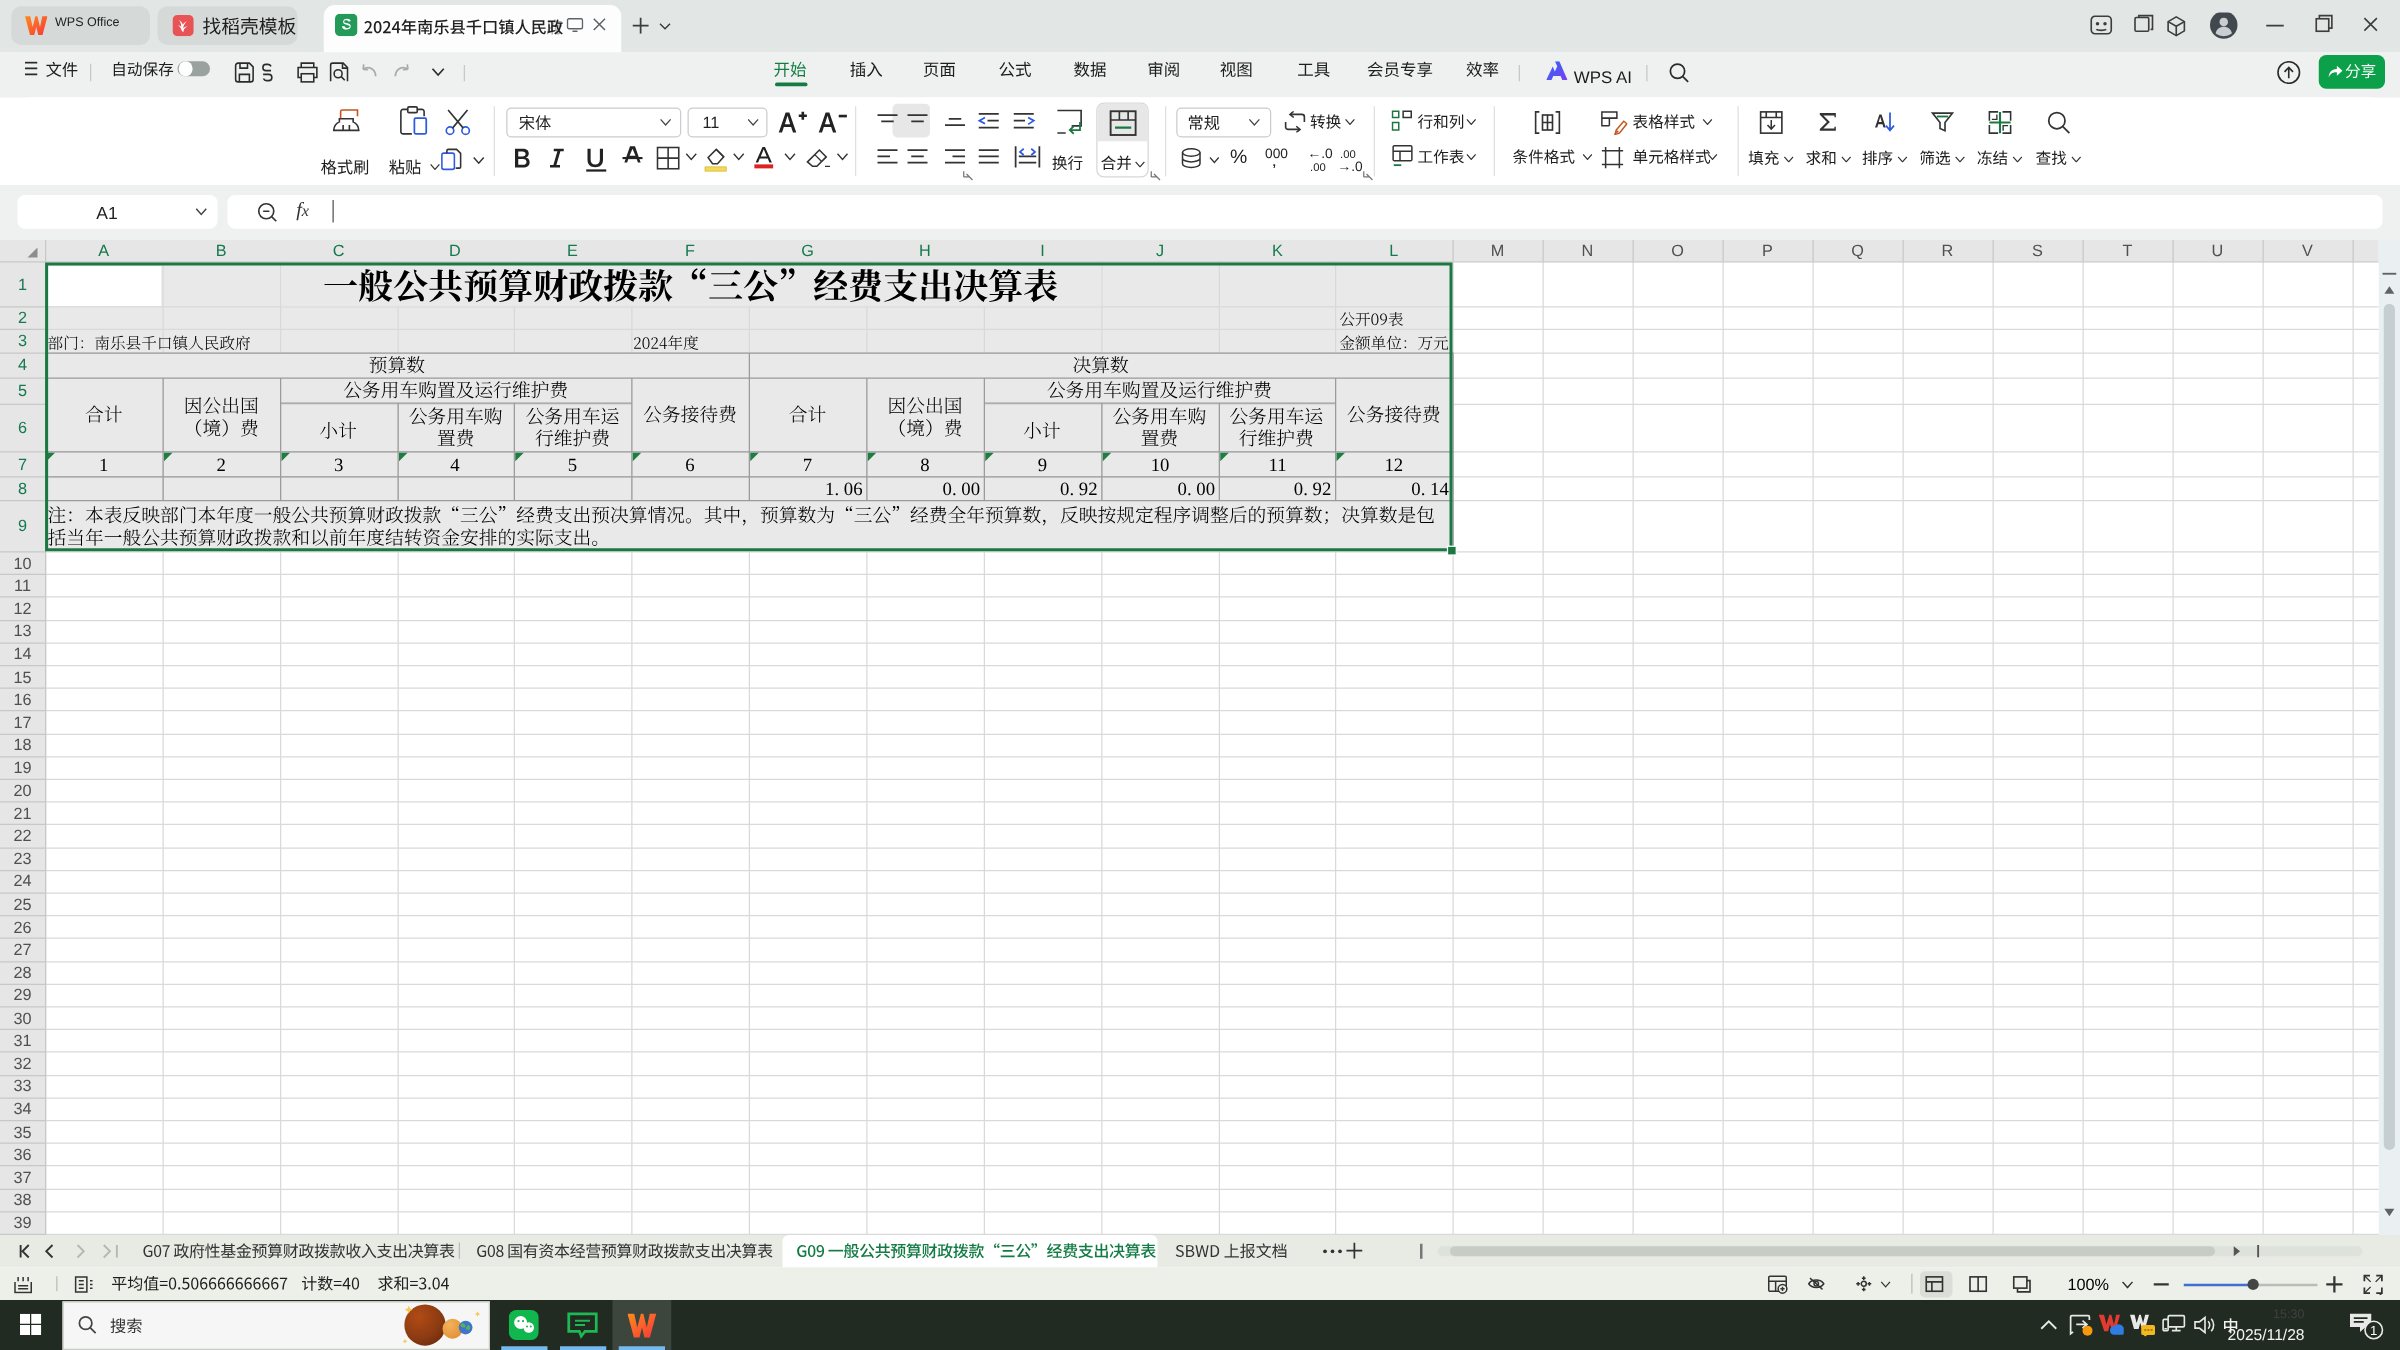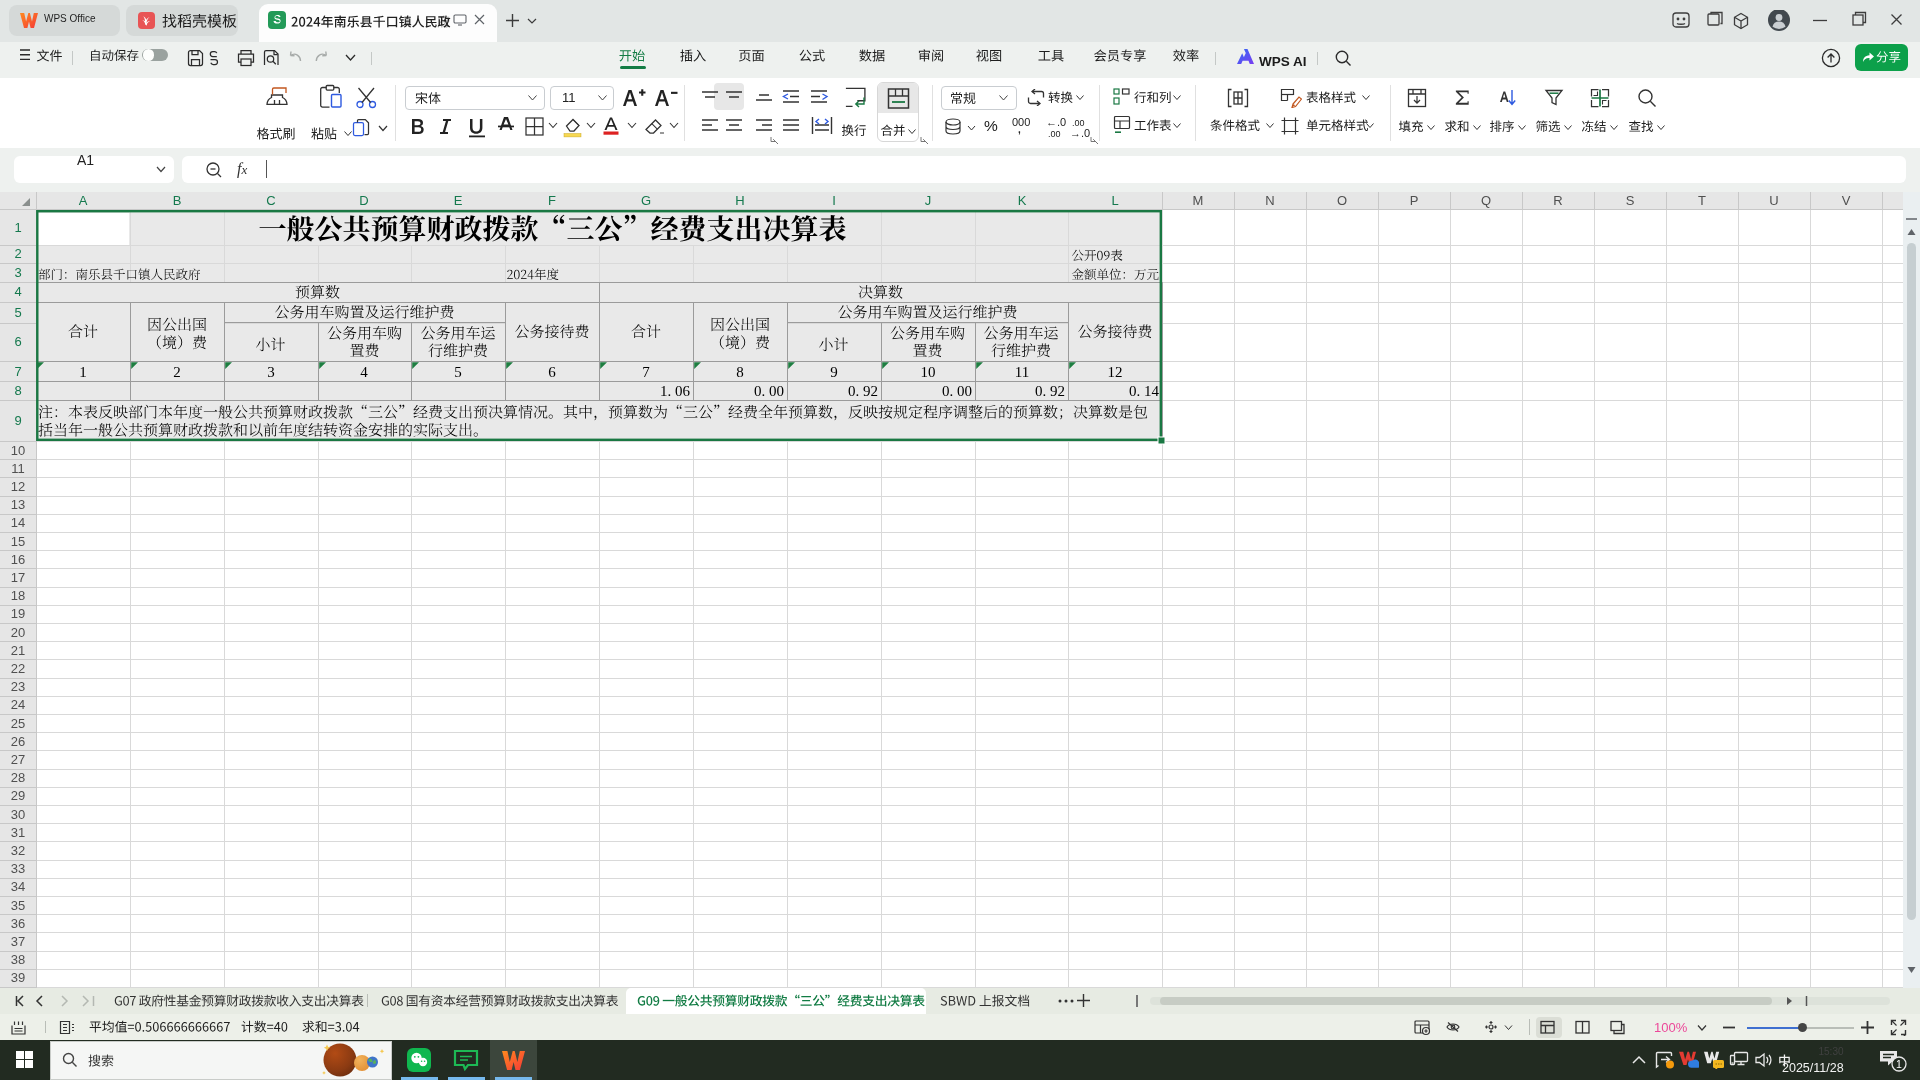--- a/index.html
+++ b/index.html
@@ -97,21 +97,21 @@
 <div class="a" style="left:1215px;top:52px;width:1px;height:13px;background:#c4c8c6"></div>
 <svg class="a" style="left:1237px;top:49px" width="17" height="15" viewBox="0 0 17 15">
 <defs>
       <linearGradient id="ai1" x1="0" y1="0" x2="1" y2="1">
 <stop offset="0" stop-color="#2e6bf6"></stop>
         <stop offset="1" stop-color="#7b3df0"></stop>
       </linearGradient>
     </defs>
 <path d="M7 0h3.5L17 15h-4.2l-1.3-3.2H5.3L8.8 4 7.6 1.4Z M0 15L5.2 4.2 7 8.5 4.2 15Z" fill="url(#ai1)"></path>
   </svg>
-<div class="a" style="left:1259px;top:53.5px;font-size:13.5px;font-weight:bold;color:#1b1b1b">WPS AI</div>
+<div class="a" style="left:1259px;top:53.5px;font-size:13.5px;font-weight:normal;color:#1b1b1b">WPS AI</div>
 <div class="a" style="left:1317px;top:52px;width:1px;height:13px;background:#c4c8c6"></div>
 <svg class="a" style="left:1335px;top:50px" width="17" height="17" viewBox="0 0 17 17">
 <circle cx="7" cy="7" r="5.7" fill="none" stroke="#2b2b2b" stroke-width="1.4"></circle>
     <path d="M11.3 11.3l4.2 4.2" stroke="#2b2b2b" stroke-width="1.4"></path>
   </svg>
 <svg class="a" style="left:1820px;top:47px" width="22" height="22" viewBox="0 0 22 22">
 <circle cx="11" cy="11" r="8.6" fill="none" stroke="#2b2b2b" stroke-width="1.3"></circle>
 <path d="M11 15.5V7.5M7.6 10.5L11 7l3.4 3.5" fill="none" stroke="#2b2b2b" stroke-width="1.3"></path>
   </svg>
 <div class="a" style="left:1855px;top:44px;width:53px;height:27px;background:#0ca04a;border-radius:6px"></div>
@@ -389,21 +389,21 @@
   </svg>
 <svg class="a" style="left:1637px;top:88px" width="20" height="20" viewBox="0 0 20 20">
     <circle cx="8.5" cy="8.5" r="6.5" fill="none" stroke="#333" stroke-width="1.4"></circle>
     <path d="M13.3 13.3l5.2 5.2" stroke="#333" stroke-width="1.4"></path>
   </svg>
 <svg class="a" style="left:1657px;top:125px" width="8" height="5" viewBox="0 0 8 5">
     <path d="M0.5 0.5l3.5 4 3.5-4" fill="none" stroke="#333"></path>
   </svg>
 <div class="a" style="left:0;top:148px;width:1920px;height:44px;background:#eef1ef"></div>
 <div class="a" style="left:14px;top:156px;width:160px;height:27px;background:#fff;border-radius:6px"></div>
-<div class="a" style="left:77px;top:152px;font-size:14px;color:#222">A1</div>
+<div class="a" style="left:77px;top:162px;font-size:14px;color:#222">A1</div>
 <svg class="a" style="left:156px;top:166px" width="10" height="7" viewBox="0 0 10 7">
     <path d="M1 1l4 4.5L9 1" fill="none" stroke="#444" stroke-width="1.2"></path>
   </svg>
 <div class="a" style="left:182px;top:156px;width:1724px;height:27px;background:#fff;border-radius:6px"></div>
 <svg class="a" style="left:205px;top:161px" width="18" height="18" viewBox="0 0 18 18">
 <circle cx="8" cy="8" r="6" fill="none" stroke="#333" stroke-width="1.3"></circle>
 <path d="M5.5 8h5" stroke="#333" stroke-width="1.3"></path>
     <path d="M12.5 12.5l3.5 3.5" stroke="#333" stroke-width="1.3"></path>
   </svg>
 <div class="a" style="left:237px;top:160px;font-size:16px;font-style:italic;font-family:'Liberation Serif',serif;color:#333">f<i style="font-size:13px">x</i></div>
@@ -589,21 +589,21 @@
 <g transform="translate(35 0)">
         <rect x="1" y="1.5" width="13" height="11.5"></rect>
         <path d="M7.5 1.5v11.5"></path>
       </g>
 <g transform="translate(70 0)">
         <path d="M11.5 4.5h2.5v9h-10v-2.4"></path>
         <rect x="1" y="1.5" width="10.5" height="9"></rect>
       </g>
 </g>
   </svg>
-<div class="a" style="left:1654px;top:1020px;font-size:13px;color:#ec4899">100%</div>
+<div class="a" style="left:1654px;top:1020px;font-size:13px;color:#000000">100%</div>
 <svg class="a" style="left:1697px;top:1025px" width="10" height="6" viewBox="0 0 10 6">
     <path d="M1 0.5l4 4.5 4-4.5" fill="none" stroke="#333" stroke-width="1.2"></path>
   </svg>
 <svg class="a" style="left:1722px;top:1026px" width="14" height="3" viewBox="0 0 14 3">
     <path d="M1 1.5h12" stroke="#333" stroke-width="1.8"></path>
   </svg>
 <div class="a" style="left:1747px;top:1026.5px;width:55px;height:2.5px;background:#3f6fd0"></div>
 <div class="a" style="left:1802px;top:1026.5px;width:52px;height:2.5px;background:#b9bdb7"></div>
 <div class="a" style="left:1798px;top:1023px;width:9px;height:9px;background:#454545;border-radius:50%"></div>
 <svg class="a" style="left:1860px;top:1020px" width="15" height="15" viewBox="0 0 15 15">

